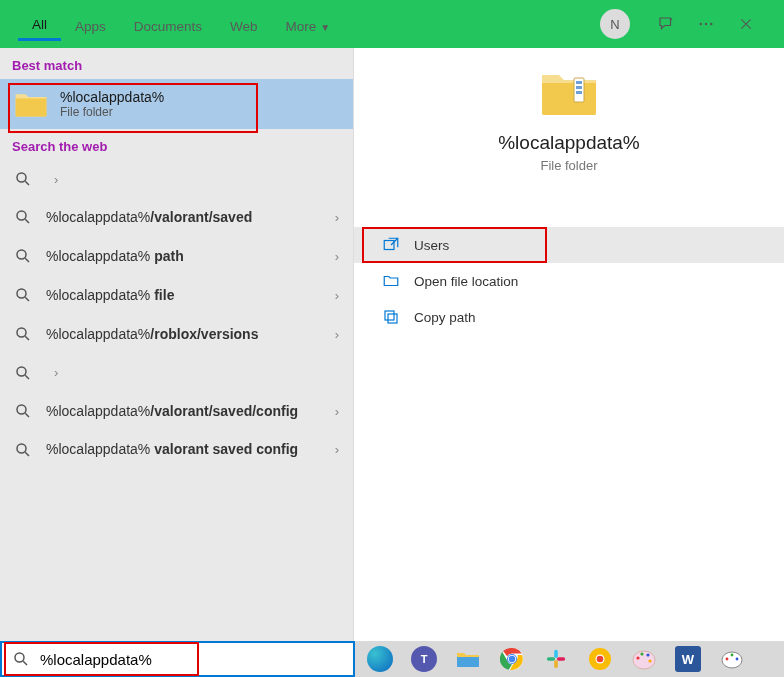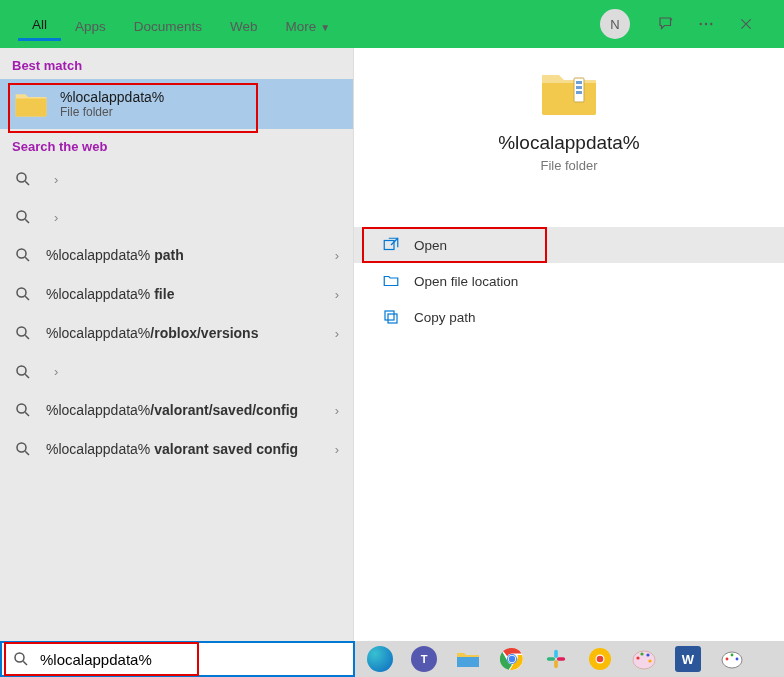--- a/index.html
+++ b/index.html
@@ -108,20 +108,21 @@
             <circle cx="10" cy="10" r="6"></circle>
             <path d="M15 15l5 5"></path>
           </svg>
     <div class="chev">›</div>
         </div>
         <div class="web-item">
     <svg class="web-icon" viewBox="0 0 24 24" fill="none" stroke="currentColor" stroke-width="2">
             <circle cx="10" cy="10" r="6"></circle>
             <path d="M15 15l5 5"></path>
           </svg>
+    <div class="web-text"><span class="pfx">%localappdata%</span><span class="bold">/valorant/saved</span><span class="hint"></span></div>
     <div class="chev">›</div>
         </div>
         <div class="web-item">
     <svg class="web-icon" viewBox="0 0 24 24" fill="none" stroke="currentColor" stroke-width="2">
             <circle cx="10" cy="10" r="6"></circle>
             <path d="M15 15l5 5"></path>
           </svg>
     <div class="web-text"><span class="pfx">%localappdata% </span><span class="bold">path</span><span class="hint"></span></div>
     <div class="chev">›</div>
         </div>
@@ -182,21 +183,21 @@
     <div class="right-sub">File folder</div>
     <div class="actions" id="actions-list">
         <div class="action selected">
           <span class="action-icon">
             <svg viewBox="0 0 24 24" width="18" height="18" fill="none" stroke="#0078d4" stroke-width="1.6">
               <rect x="3" y="6" width="13" height="12"></rect>
               <path d="M9 3h12v12"></path>
               <path d="M21 3l-9 9"></path>
             </svg>
           </span>
-          <span>Open</span>
+          <span>Users</span>
           <div class="highlight-box" style="left: 8px; top: 0px; width: 185px; height: 36px;"></div>
         </div>
         <div class="action">
           <span class="action-icon">
             <svg viewBox="0 0 24 24" width="18" height="18" fill="none" stroke="#0078d4" stroke-width="1.6">
               <path d="M3 6h6l2 2h10v10H3z"></path>
             </svg>
           </span>
           <span>Open file location</span>
         </div>

